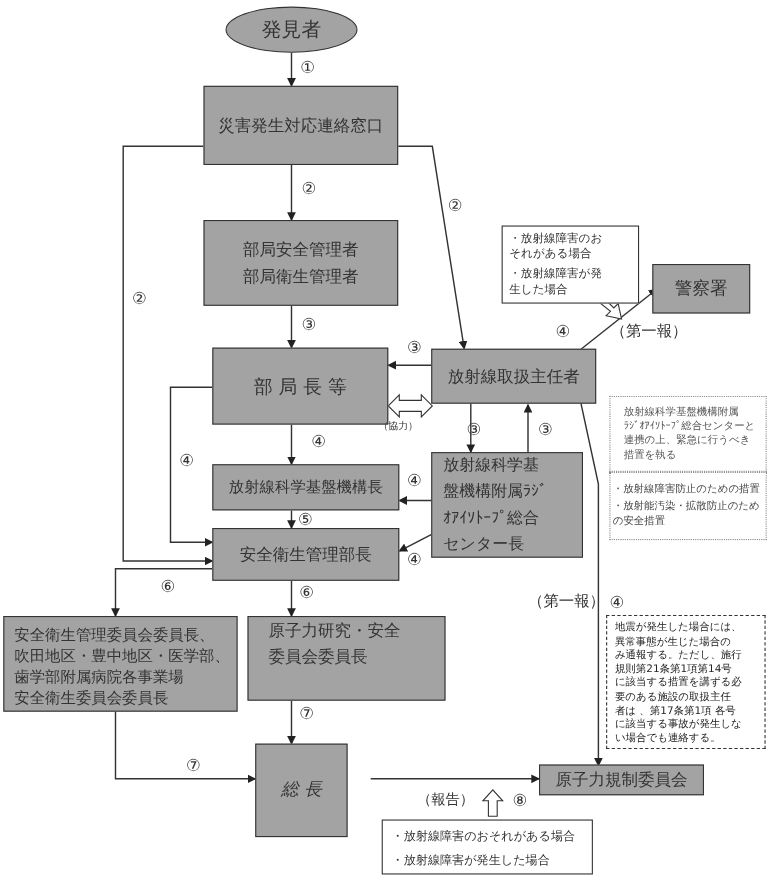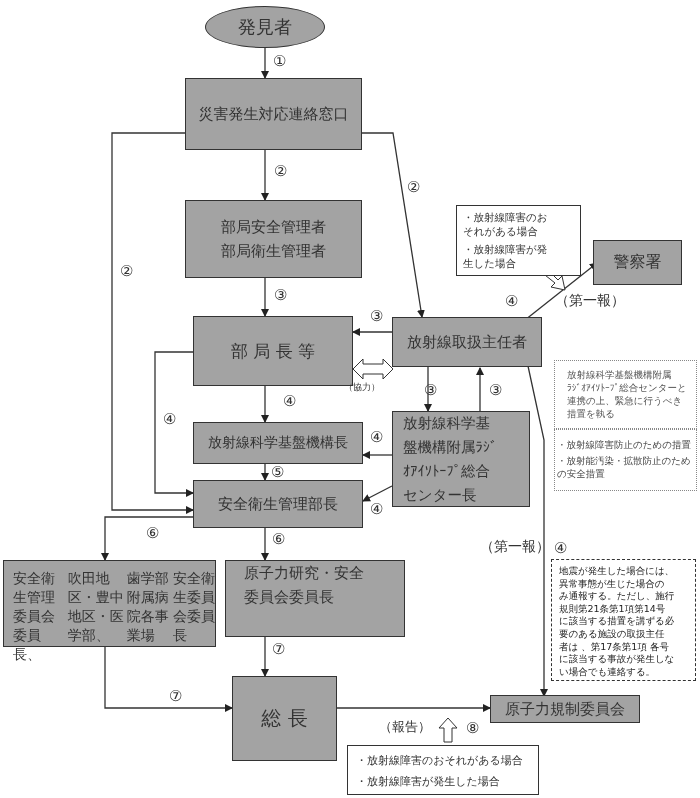--- a/index.html
+++ b/index.html
@@ -105,33 +105,33 @@
   <span>放射線科学基</span>
   <span>盤機構附属ﾗｼﾞ</span>
   <span>ｵｱｲｿﾄｰﾌﾟ総合</span>
   <span>センター長</span>
 </div>
 
 <div class="box" style="left:193px;top:480px;width:170px;height:48px;font-size:15px;">
   <span>安全衛生管理部長</span>
 </div>
 
-<div class="box boxl" style="left:3px;top:560px;width:213px;height:87px;font-size:14px;line-height:19px;flex-direction:row;align-items:flex-start;padding-left:9px;justify-content:flex-start;padding-top:8px;">
+<div class="box boxl" style="left:3px;top:560px;width:213px;height:87px;font-size:14px;line-height:19px;flex-direction:column;align-items:flex-start;padding-left:9px;justify-content:flex-start;padding-top:8px;">
   <span>安全衛生管理委員会委員長、</span>
   <span>吹田地区・豊中地区・医学部、</span>
   <span>歯学部附属病院各事業場</span>
   <span>安全衛生委員会委員長</span>
 </div>
 
 <div class="box boxl" style="left:225px;top:560px;width:180px;height:77px;font-size:15px;line-height:24px;flex-direction:column;align-items:flex-start;padding-left:18px;">
   <span>原子力研究・安全</span>
   <span>委員会委員長</span>
 </div>
 
-<div class="box" style="left:232px;top:676px;width:105px;height:85px;font-size:20px;">
+<div class="box" style="left:232px;top:676px;width:84px;height:85px;font-size:16px;font-style:italic;">
   <span>総 長</span>
 </div>
 
 <div class="box" style="left:490px;top:695px;width:150px;height:28px;font-size:15px;">
   <span>原子力規制委員会</span>
 </div>
 
 <div class="note small" style="left:456px;top:186px;width:125px;height:71px;border:1.3px solid #333;padding:4px 6px;font-size:10.5px;line-height:14px;">
   <div>・放射線障害のお</div>
   <div>それがある場合</div>

